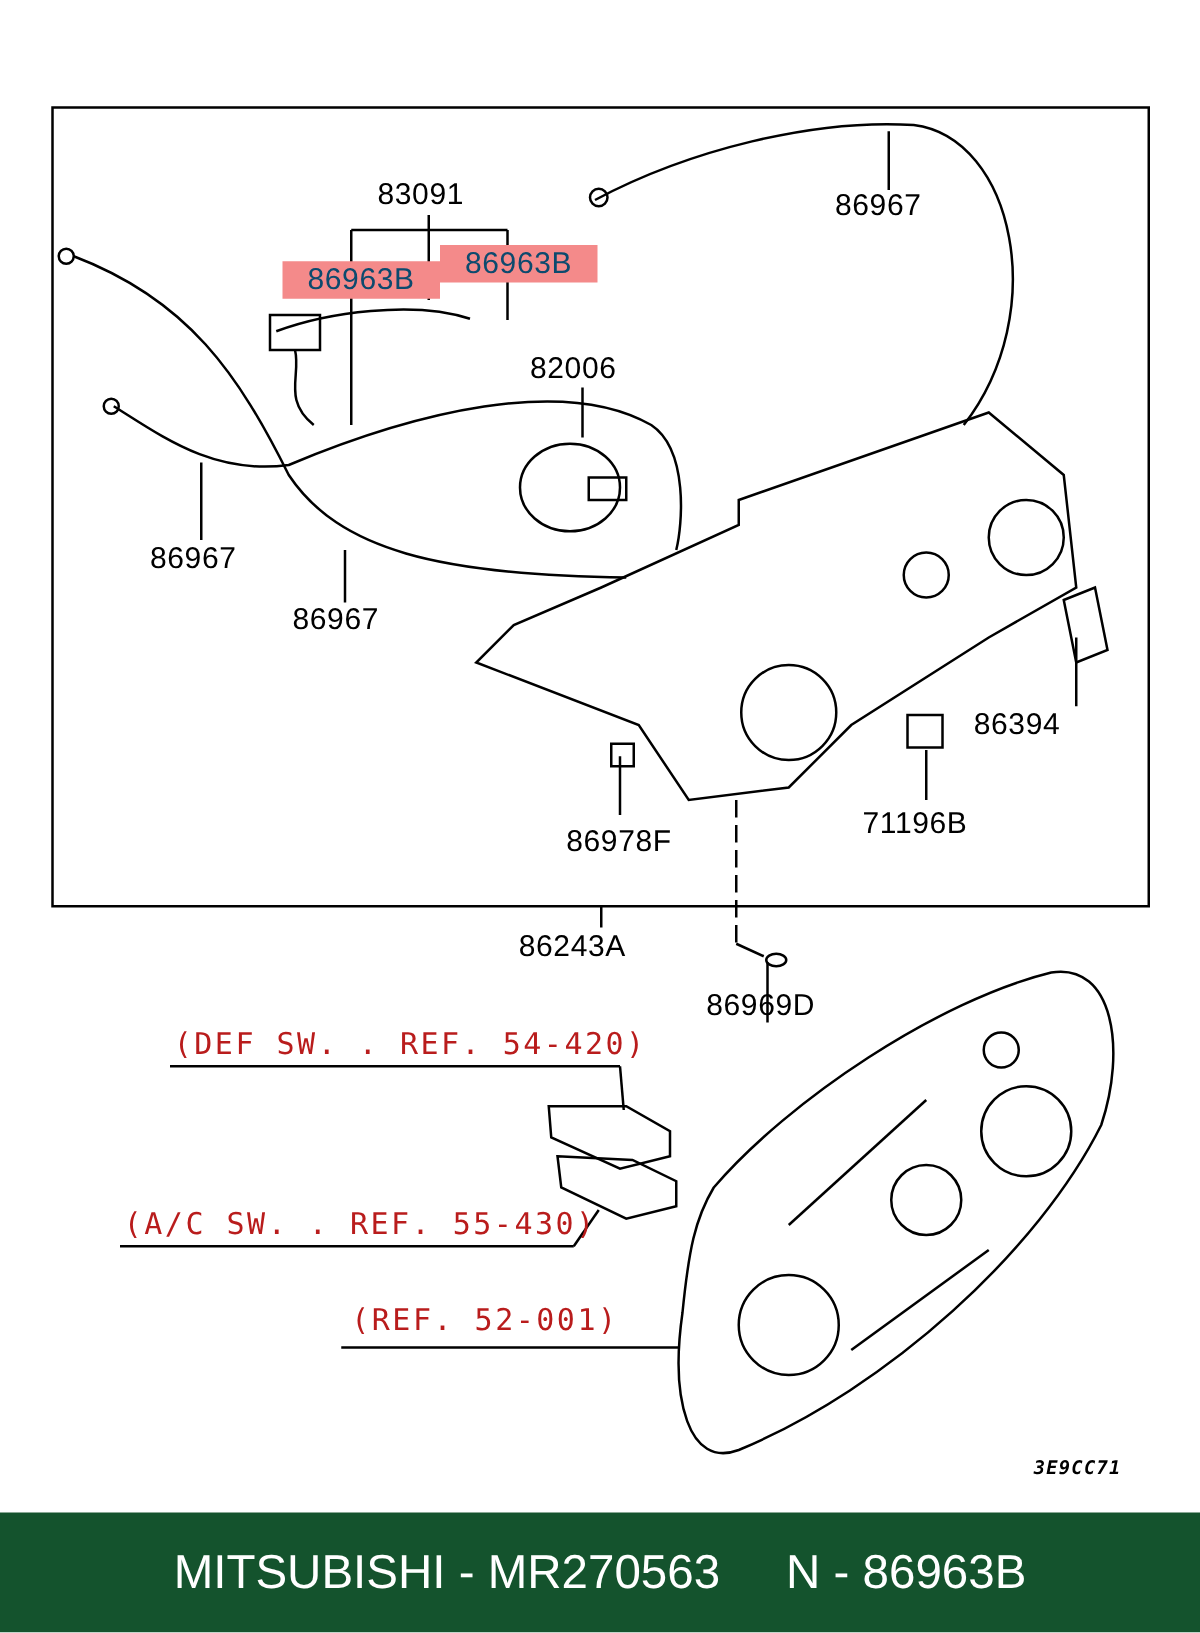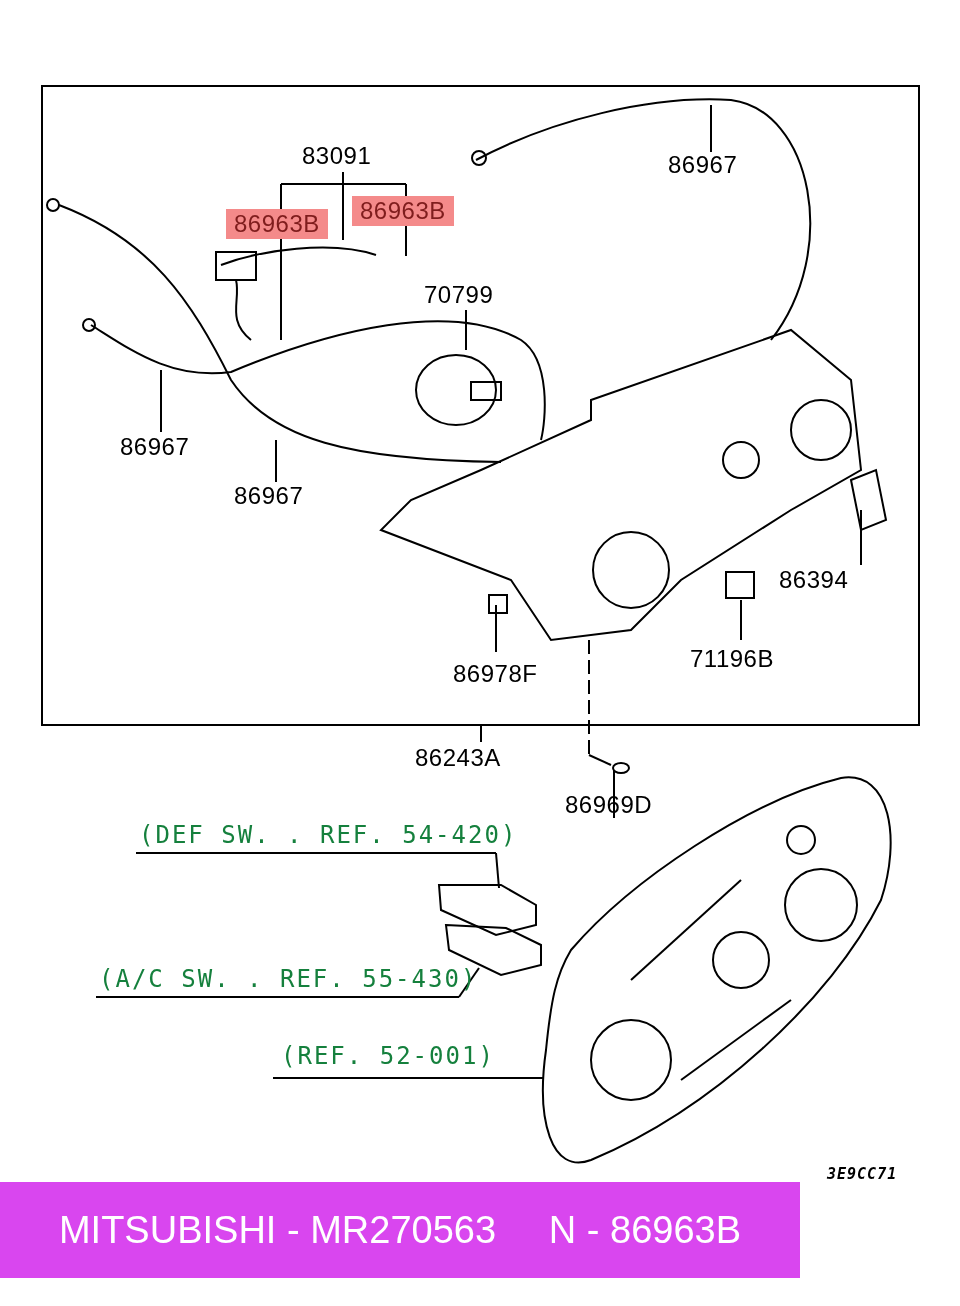--- a/index.html
+++ b/index.html
@@ -1,22 +1,22 @@
 <!DOCTYPE html>
 <html><head>
 <meta charset="utf-8">
 <style>
   html, body { margin:0; padding:0; background:#ffffff; }
   body { width:960px; height:1306px; position:relative; overflow:hidden; font-family:"Liberation Sans", sans-serif; }
   #diagram { position:absolute; left:0; top:0; width:960px; height:976px;margin-left:31px; }
   .lbl { position:absolute; font-family:"Liberation Sans", sans-serif; font-size:24px; color:#000; letter-spacing:0.5px; white-space:nowrap; line-height:1; }
-  .lbl.hl { background:#f48a8a; color:#7f1d1d; padding:3px 8px; }
-  .ref { position:absolute; font-family:"DejaVu Sans Mono", monospace; font-size:24px; color:#15803d; letter-spacing:2px; white-space:nowrap; line-height:1; }
+  .lbl.hl { background:#f48a8a; color:#0c4a6e; padding:3px 20px; }
+  .ref { position:absolute; font-family:"DejaVu Sans Mono", monospace; font-size:24px; color:#b91c1c; letter-spacing:2px; white-space:nowrap; line-height:1; }
   .code { position:absolute; font-family:"DejaVu Sans Mono", monospace; font-size:15px; font-weight:bold; color:#000; letter-spacing:1px;font-style:italic; }
-  #footer { position:absolute; left:0; top:1182px; width:800px; height:96px; background:#d946ef; display:flex; align-items:center; justify-content:center; }
+  #footer { position:absolute; left:0; top:1210px; width:960px; height:96px; background:#14532d; display:flex; align-items:center; justify-content:center; }
   #footer span { color:#ffffff; font-family:"Liberation Sans", sans-serif; font-size:38px; white-space:pre; }
 </style>
 </head>
 <body>
 
 <div id="diagram">
   <svg width="960" height="1210" viewBox="0 0 960 1210" style="position:absolute;left:0;top:0">
     <g fill="none" stroke="#000" stroke-width="2">
 
       <rect x="11" y="86" width="877" height="639"></rect>
@@ -81,21 +81,21 @@
       <circle cx="770" cy="840" r="14"></circle>
       <path d="M600 980 L 710 880"></path>
       <path d="M650 1080 L 760 1000"></path>
     </g>
   </svg>
 
   <div class="lbl" style="left:271px;top:144px">83091</div>
   <div class="lbl hl" style="left:195px;top:209px">86963B</div>
   <div class="lbl hl" style="left:321px;top:196px">86963B</div>
   <div class="lbl" style="left:637px;top:153px">86967</div>
-  <div class="lbl" style="left:393px;top:283px">70799</div>
+  <div class="lbl" style="left:393px;top:283px">82006</div>
   <div class="lbl" style="left:89px;top:435px">86967</div>
   <div class="lbl" style="left:203px;top:484px">86967</div>
   <div class="lbl" style="left:748px;top:568px">86394</div>
   <div class="lbl" style="left:659px;top:647px">71196B</div>
   <div class="lbl" style="left:422px;top:662px">86978F</div>
   <div class="lbl" style="left:384px;top:746px">86243A</div>
   <div class="lbl" style="left:534px;top:793px">86969D</div>
 
   <div class="ref" style="left:108px;top:823px">(DEF SW. . REF. 54-420)</div>
   <div class="ref" style="left:68px;top:967px">(A/C SW. . REF. 55-430)</div>

